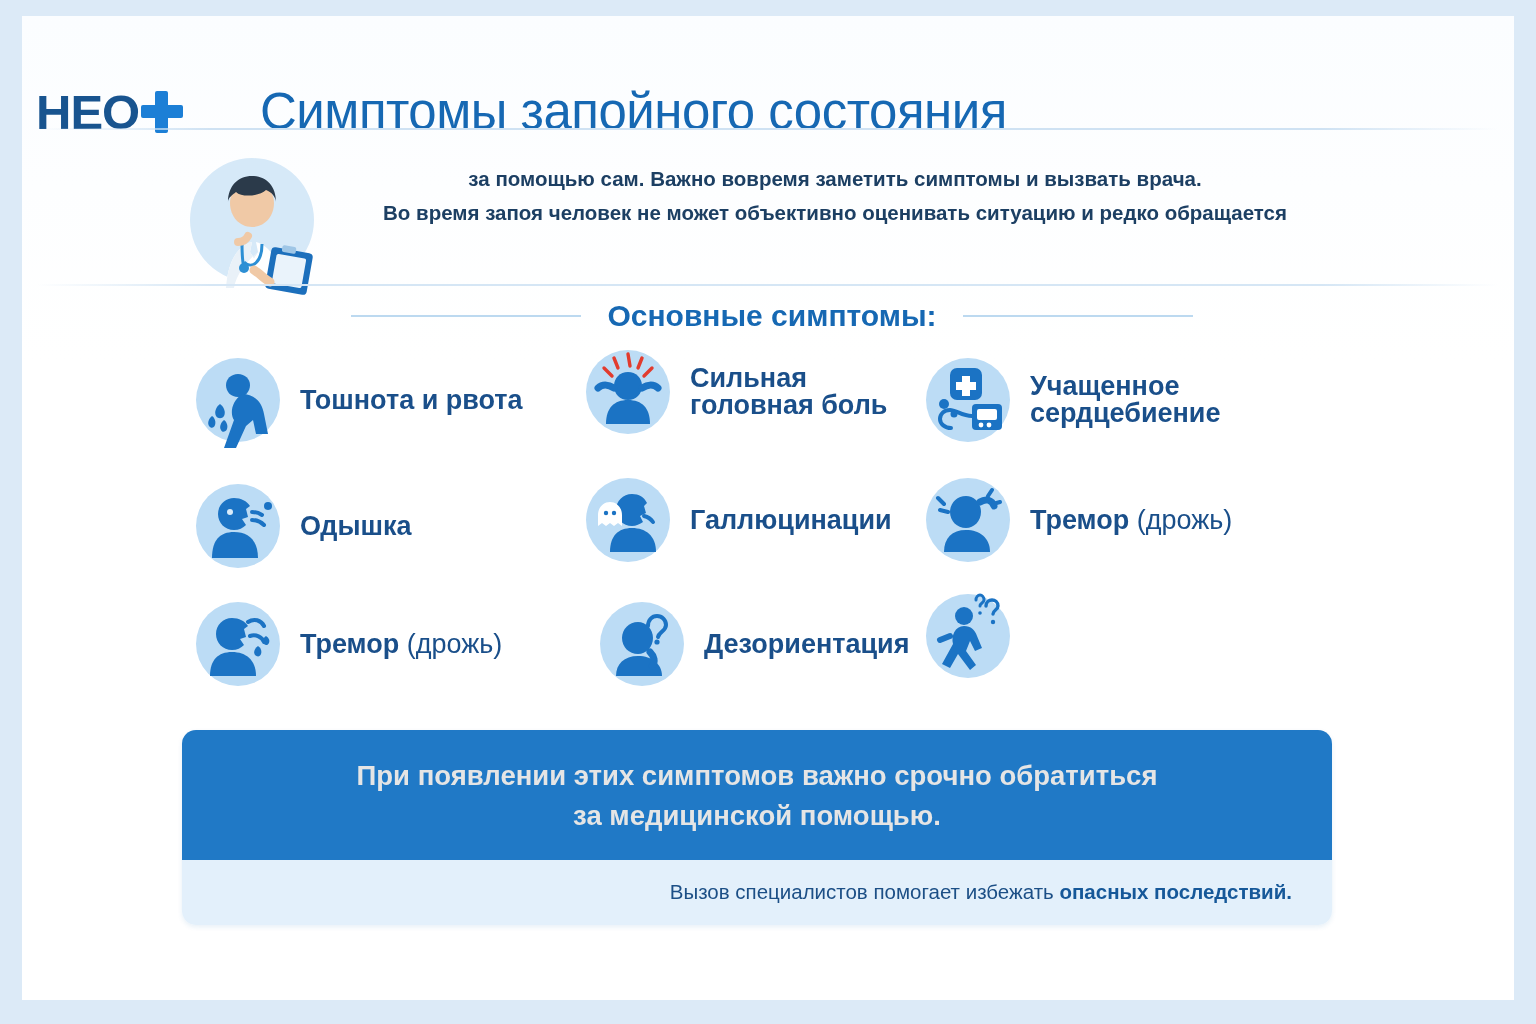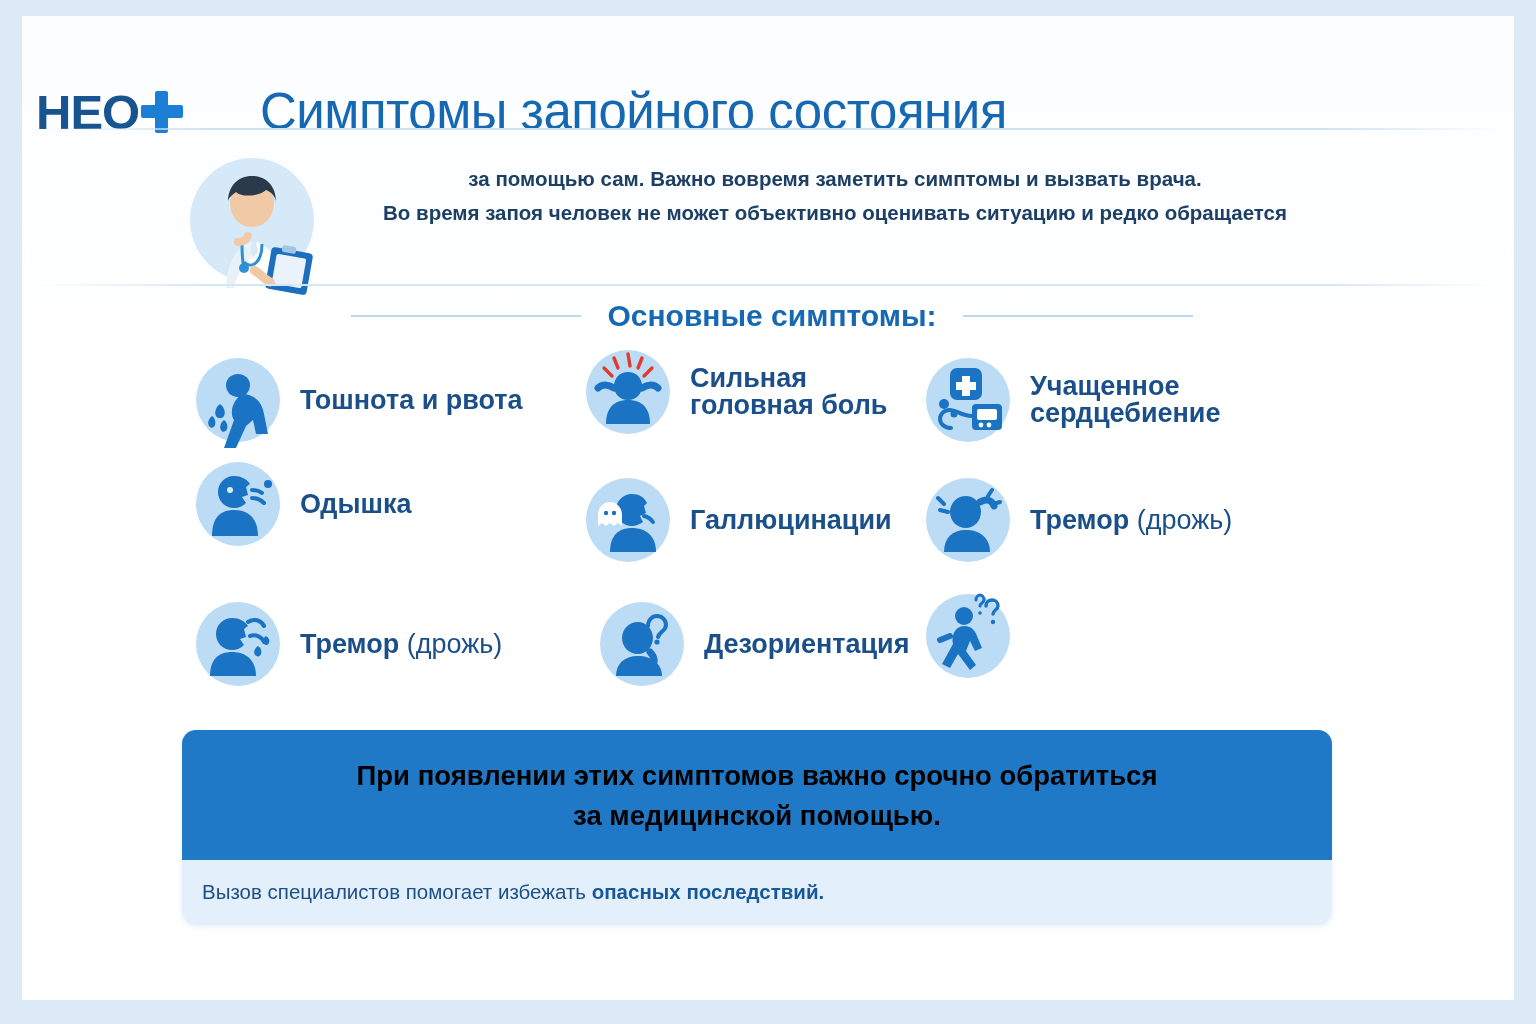--- a/index.html
+++ b/index.html
@@ -229,29 +229,29 @@
     top: 714px;
     width: 1150px;
     border-radius: 14px;
     overflow: hidden;
     box-shadow: 0 2px 5px rgba(22,104,179,0.10);
   }
   .callout-main {
     background: #2079c6;
     padding: 26px 40px 24px 40px;
     text-align: center;
-    color: #000000;
+    color: #e5e5e5;
     font-size: 27.5px;
     font-weight: bold;
     line-height: 40px;
   }
   .callout-sub {
     background: #e3f0fb;
     padding: 18px 40px 19px 20px;
-    text-align: left;
+    text-align: right;
     color: #1c4f86;
     font-size: 20.5px;
     line-height: 28px;
   }
   .callout-sub b { color: #165899; }
 </style>
 </head>
 <body>
 
 <div class="poster">
@@ -350,21 +350,21 @@
             <circle cx="24" cy="52" r="5" fill="#1b73c4"></circle>
             <circle cx="34" cy="62" r="3.5" fill="#1b73c4"></circle>
             <path d="M66 40c3-4 8-2 8 2 0 4-8 9-8 9s-8-5-8-9c0-4 5-6 8-2z" fill="#ffffff" opacity="0.0"></path>
           </svg>
         </div>
         <div class="cell-label">
           <span>Учащенное сердцебиение</span>
         </div>
       </div>
 
-      <div class="cell" style="left:0px; top:112px;text-align:center;">
+      <div class="cell" style="left:0px; top:134px;text-align:center;">
         <div class="icon-wrap">
           <div class="icon-bg"></div>
           <svg width="96" height="96" viewBox="0 0 96 96">
             <path d="M44 20c-9 0-16 7-16 16 0 9 7 16 16 16 5 0 9-2 12-5l-4-6 6-2-2-8 4-3c-3-5-9-8-16-8z" fill="#1b73c4"></path>
             <path d="M44 54c14 0 24 8 24 26H22c0-18 8-26 22-26z" fill="#1b73c4"></path>
             <circle cx="40" cy="34" r="3" fill="#d9ecfa"></circle>
             <path d="M62 34c4 0 7 1 10 3M62 42c5 0 9 2 12 5" stroke="#1b73c4" stroke-width="4" stroke-linecap="round" fill="none"></path>
             <circle cx="78" cy="28" r="4" fill="#1b73c4"></circle>
           </svg>
         </div>

